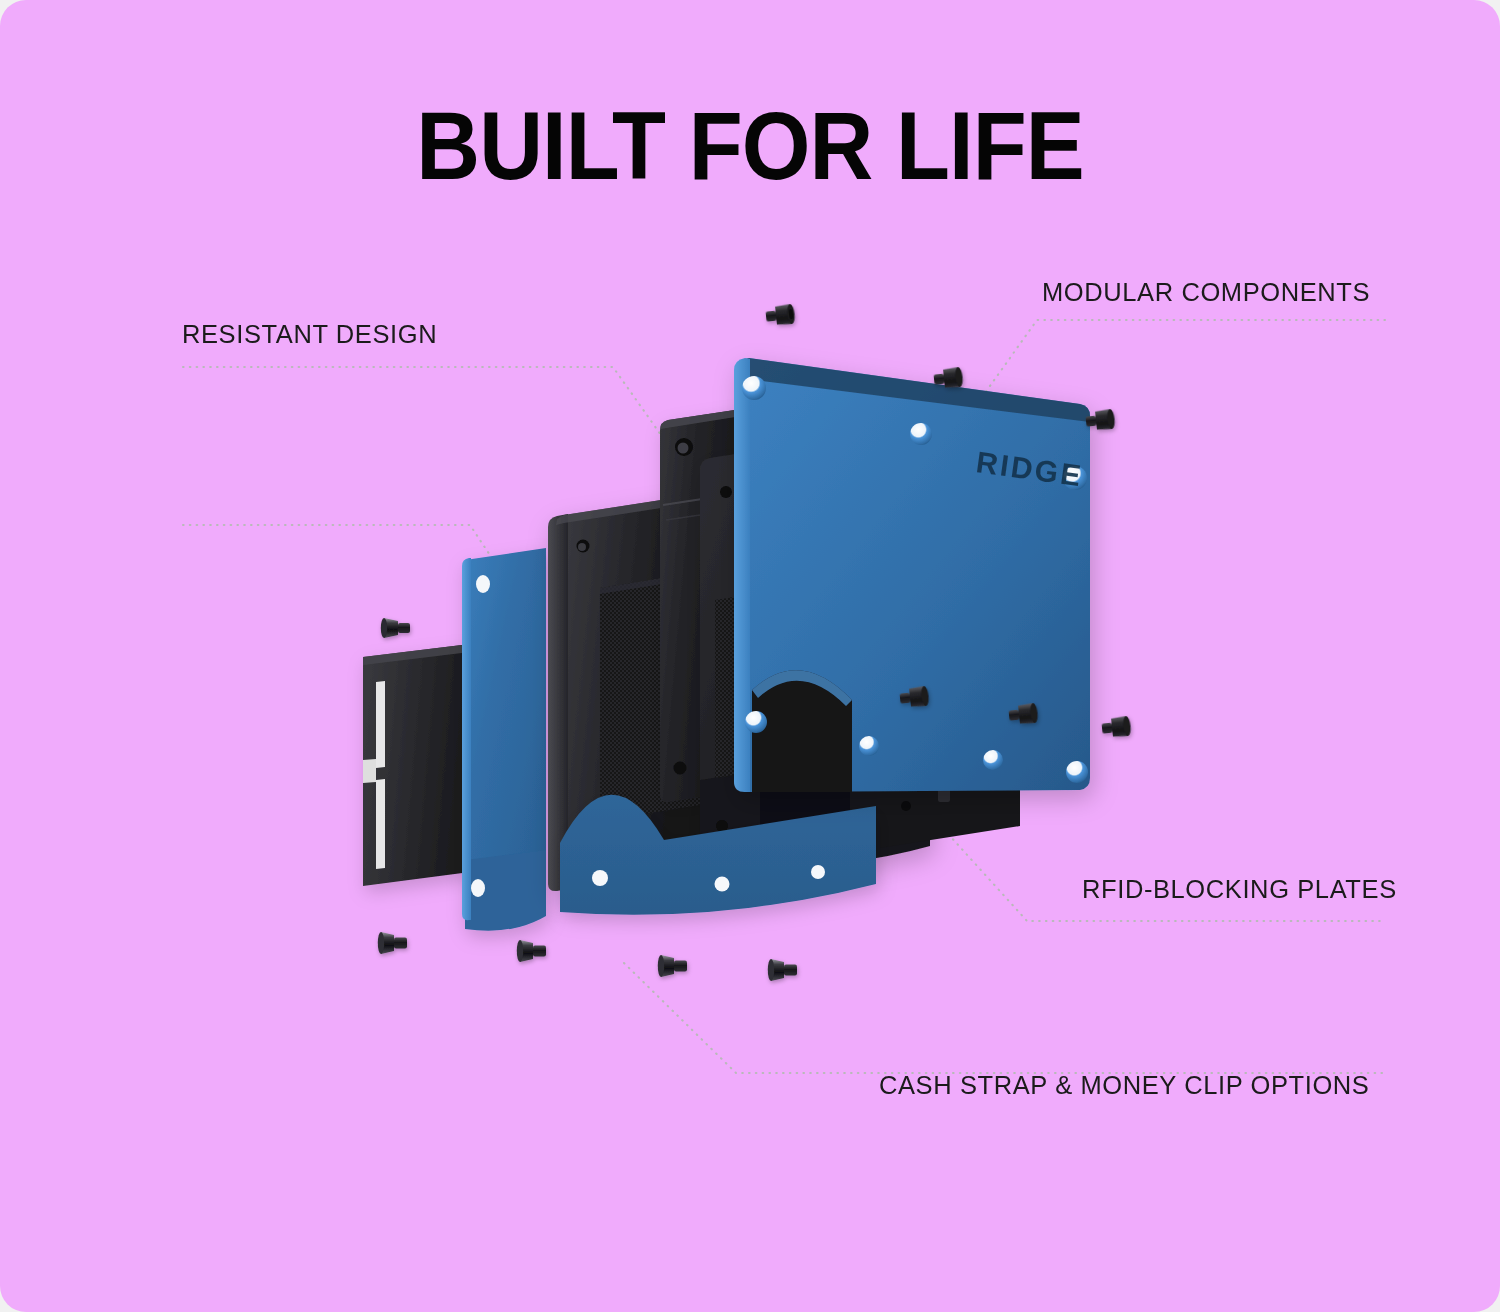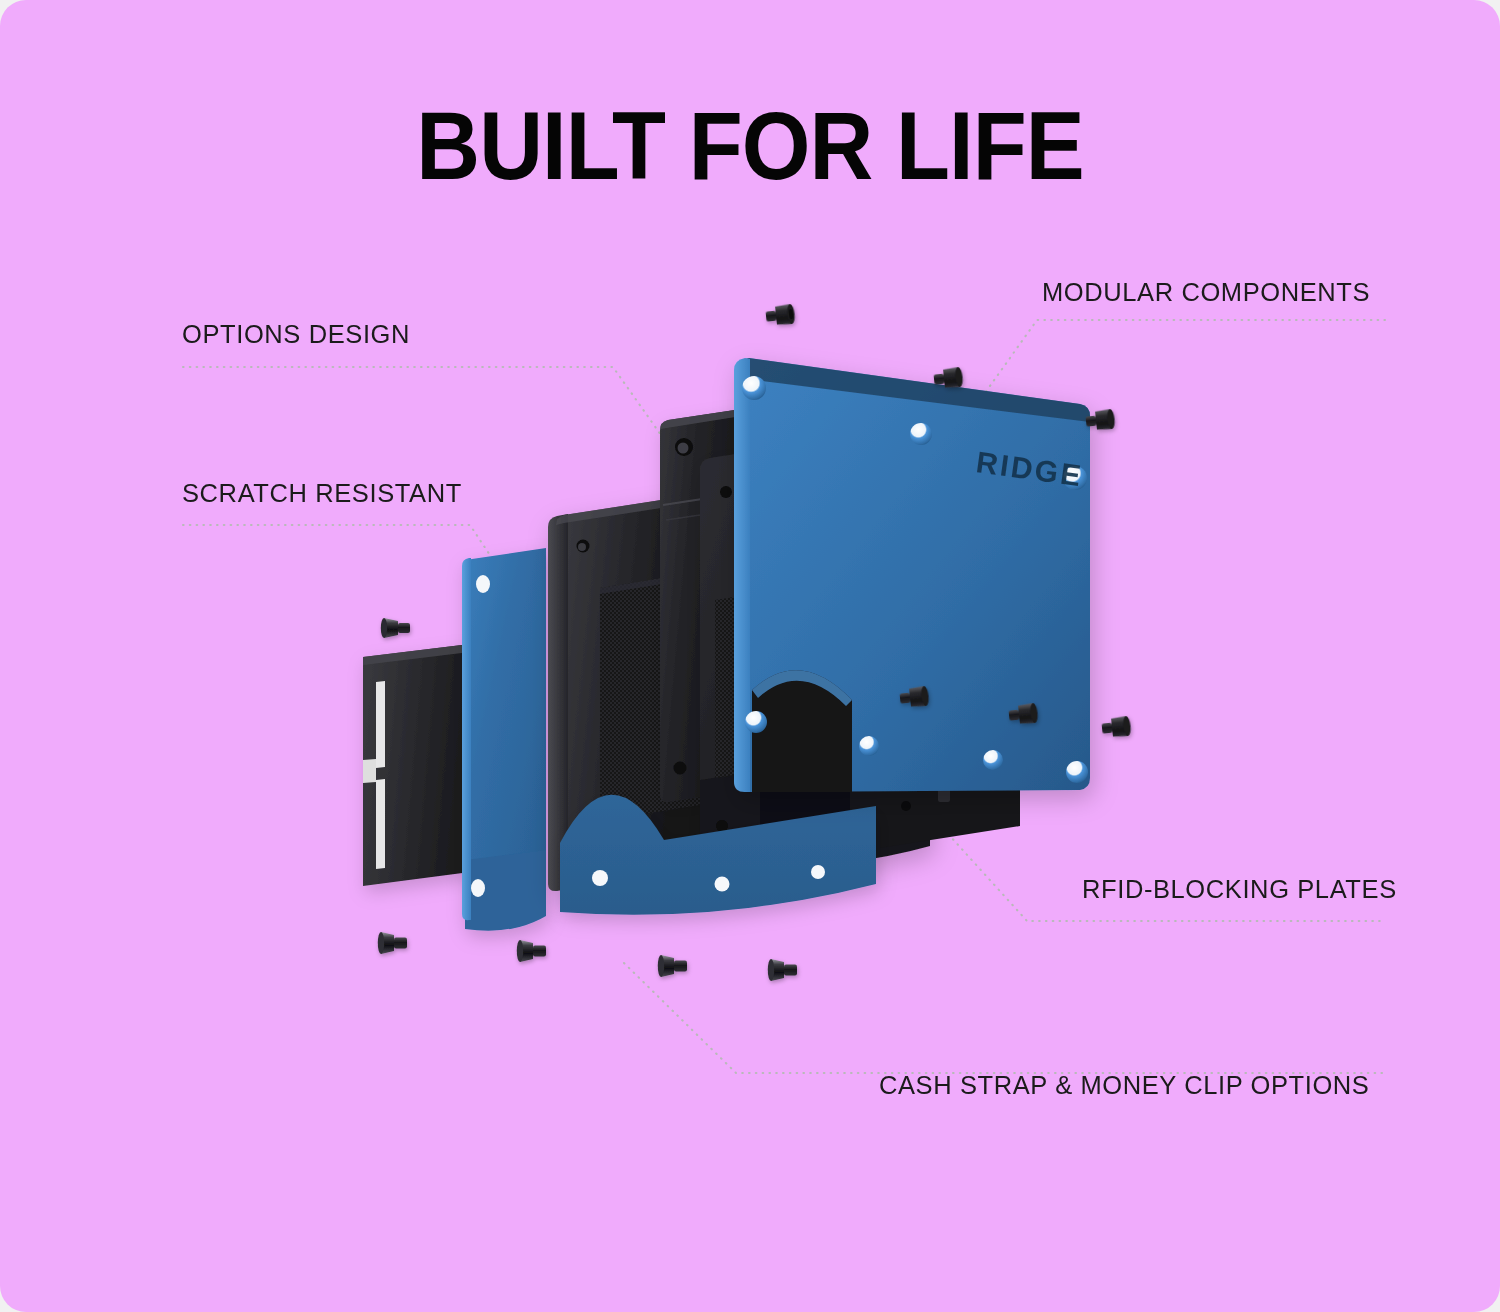--- a/index.html
+++ b/index.html
@@ -68,23 +68,22 @@
 </style>
 </head>
 <body>
 
 <div id="stage">
 
   <div id="page-title">BUILT FOR LIFE</div>
 
   <div class="callout" id="label-modular">MODULAR COMPONENTS</div>
 
-  <div class="callout" id="label-patented">OPTIONS DESIGN</div>
-
-  <div class="callout" id="label-scratch">SCRATCH RESISTANT</div>
+  <div class="callout" id="label-patented">RESISTANT DESIGN</div>
+
 
   <div class="callout" id="label-rfid">RFID-BLOCKING PLATES</div>
 
   <div class="callout" id="label-cash">CASH STRAP &amp; MONEY CLIP OPTIONS</div>
 
   <svg id="art" viewBox="0 0 1500 1312">
     <defs>
 
       <linearGradient id="gBlueFace" x1="0" y1="0" x2="1" y2="1">
         <stop offset="0%" stop-color="#3b7fbd"></stop>

